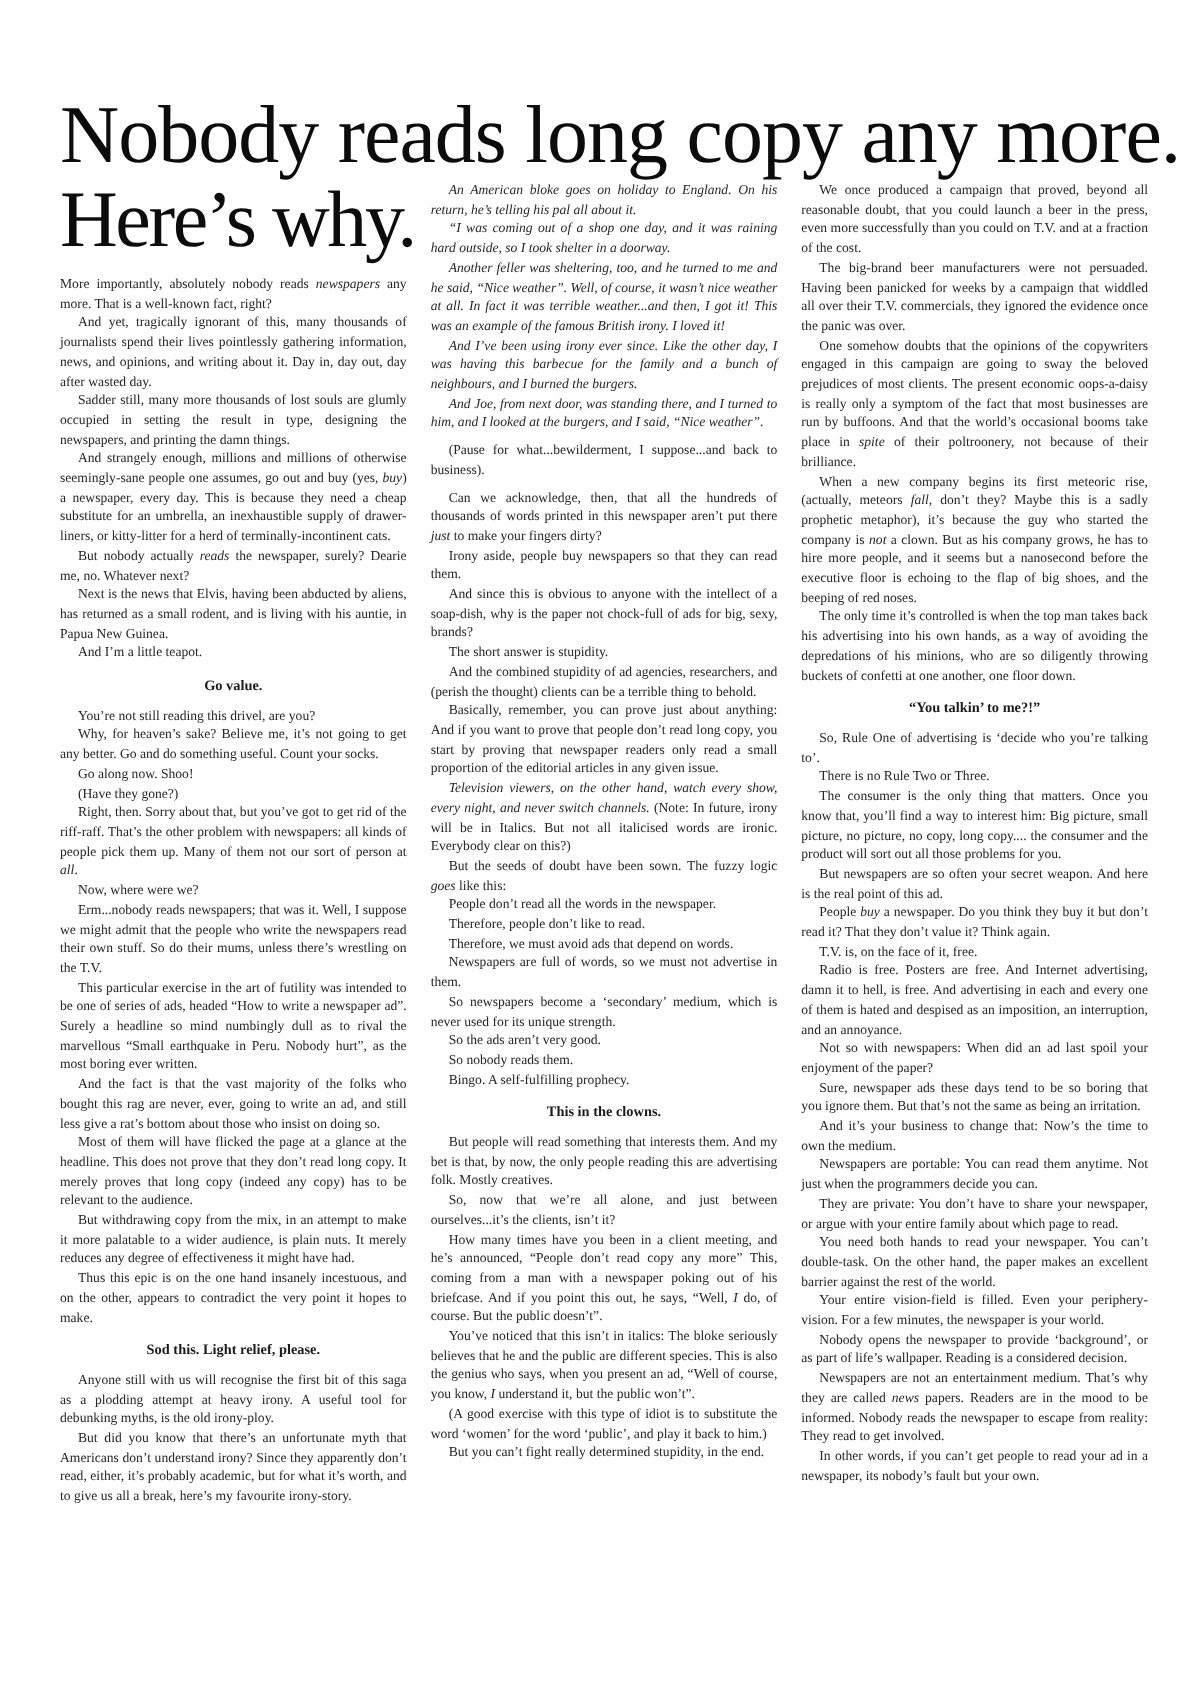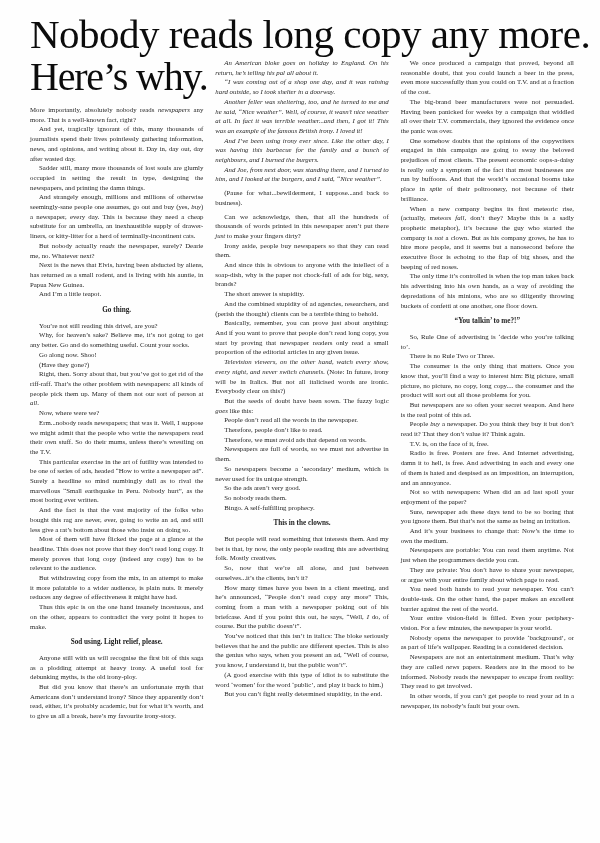--- a/index.html
+++ b/index.html
@@ -2,21 +2,21 @@
 <html><head>
 <meta charset="utf-8">
 <style>
   html,body{margin:0;padding:0;background:#d9d9d9;}
   .page{
     position:relative;
     width:600px;height:843px;
     margin:0 auto;
     background:#fefefe;
     box-sizing:border-box;
-    padding:10px 26px 0 30px;
+    padding:43px 26px 0 30px;
     overflow:hidden;
     font-family:"Liberation Serif", serif;
     color:#222;
   }
   .hl{
     font-family:"Liberation Serif", serif;
     font-weight:normal;
     color:#0c0c0c;
     margin:0;
     white-space:nowrap;
@@ -52,34 +52,34 @@
   <div class="cols">
     <div class="col">
       <h1 class="hl hl2">Here’s why.</h1>
     <p class="para ni"><span>More importantly, absolutely nobody reads </span><span class="ital">newspapers</span><span> any more. That is a well-known fact, right?</span></p>
         <p class="para">And yet, tragically ignorant of this, many thousands of journalists spend their lives pointlessly gathering information, news, and opinions, and writing about it. Day in, day out, day after wasted day.</p>
         <p class="para">Sadder still, many more thousands of lost souls are glumly occupied in setting the result in type, designing the newspapers, and printing the damn things.</p>
         <p class="para"><span>And strangely enough, millions and millions of otherwise seemingly-sane people one assumes, go out and buy (yes, </span><span class="ital">buy</span><span>) a newspaper, every day. This is because they need a cheap substitute for an umbrella, an inexhaustible supply of drawer-liners, or kitty-litter for a herd of terminally-incontinent cats.</span></p>
         <p class="para"><span>But nobody actually </span><span class="ital">reads</span><span> the newspaper, surely? Dearie me, no. Whatever next?</span></p>
         <p class="para">Next is the news that Elvis, having been abducted by aliens, has returned as a small rodent, and is living with his auntie, in Papua New Guinea.</p>
         <p class="para">And I’m a little teapot.</p>
-        <h3 class="sect">Go thing.</h3>
+        <h3 class="sect">Go value.</h3>
         <p class="para">You’re not still reading this drivel, are you?</p>
         <p class="para">Why, for heaven’s sake? Believe me, it’s not going to get any better. Go and do something useful. Count your socks.</p>
         <p class="para">Go along now. Shoo!</p>
         <p class="para">(Have they gone?)</p>
         <p class="para"><span>Right, then. Sorry about that, but you’ve got to get rid of the riff-raff. That’s the other problem with newspapers: all kinds of people pick them up. Many of them not our sort of person at </span><span class="ital">all</span><span>.</span></p>
         <p class="para">Now, where were we?</p>
         <p class="para">Erm...nobody reads newspapers; that was it. Well, I suppose we might admit that the people who write the newspapers read their own stuff. So do their mums, unless there’s wrestling on the T.V.</p>
         <p class="para">This particular exercise in the art of futility was intended to be one of series of ads, headed “How to write a newspaper ad”. Surely a headline so mind numbingly dull as to rival the marvellous “Small earthquake in Peru. Nobody hurt”, as the most boring ever written.</p>
         <p class="para">And the fact is that the vast majority of the folks who bought this rag are never, ever, going to write an ad, and still less give a rat’s bottom about those who insist on doing so.</p>
         <p class="para">Most of them will have flicked the page at a glance at the headline. This does not prove that they don’t read long copy. It merely proves that long copy (indeed any copy) has to be relevant to the audience.</p>
         <p class="para">But withdrawing copy from the mix, in an attempt to make it more palatable to a wider audience, is plain nuts. It merely reduces any degree of effectiveness it might have had.</p>
         <p class="para">Thus this epic is on the one hand insanely incestuous, and on the other, appears to contradict the very point it hopes to make.</p>
-        <h3 class="sect">Sod using. Light relief, please.</h3>
+        <h3 class="sect">Sod this. Light relief, please.</h3>
         <p class="para">Anyone still with us will recognise the first bit of this saga as a plodding attempt at heavy irony. A useful tool for debunking myths, is the old irony-ploy.</p>
         <p class="para">But did you know that there’s an unfortunate myth that Americans don’t understand irony? Since they apparently don’t read, either, it’s probably academic, but for what it’s worth, and to give us all a break, here’s my favourite irony-story.</p>
       </div>
     <div class="col">
         <p class="para ital">An American bloke goes on holiday to England. On his return, he’s telling his pal all about it.</p>
         <p class="para ital">“I was coming out of a shop one day, and it was raining hard outside, so I took shelter in a doorway.</p>
         <p class="para ital">Another feller was sheltering, too, and he turned to me and he said, “Nice weather”. Well, of course, it wasn’t nice weather at all. In fact it was terrible weather...and then, I got it! This was an example of the famous British irony. I loved it!</p>
         <p class="para ital">And I’ve been using irony ever since. Like the other day, I was having this barbecue for the family and a bunch of neighbours, and I burned the burgers.</p>
         <p class="para ital">And Joe, from next door, was standing there, and I turned to him, and I looked at the burgers, and I said, “Nice weather”.</p>
         <p class="para gap">(Pause for what...bewilderment, I suppose...and back to business).</p>

